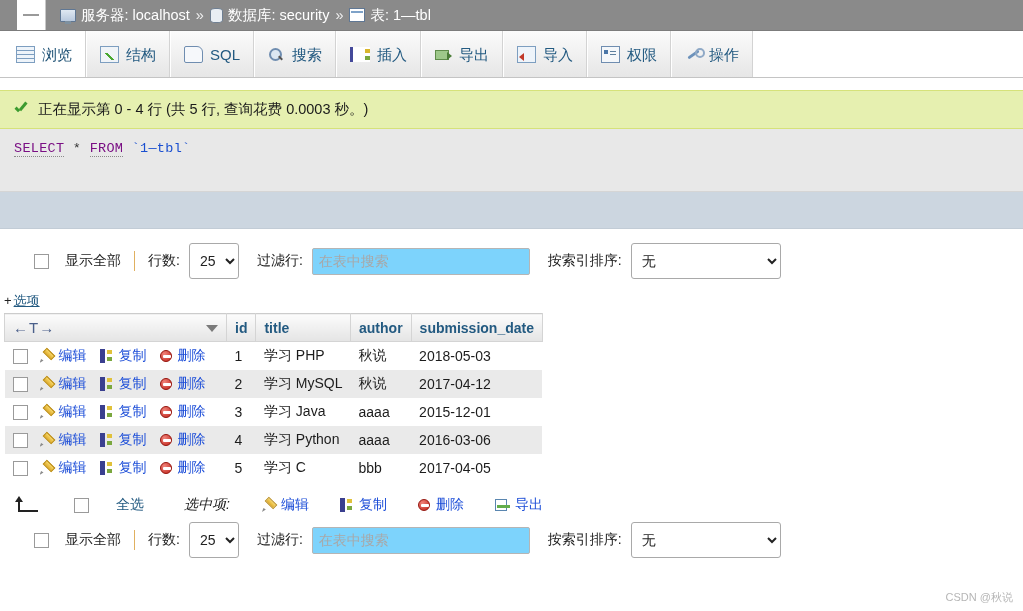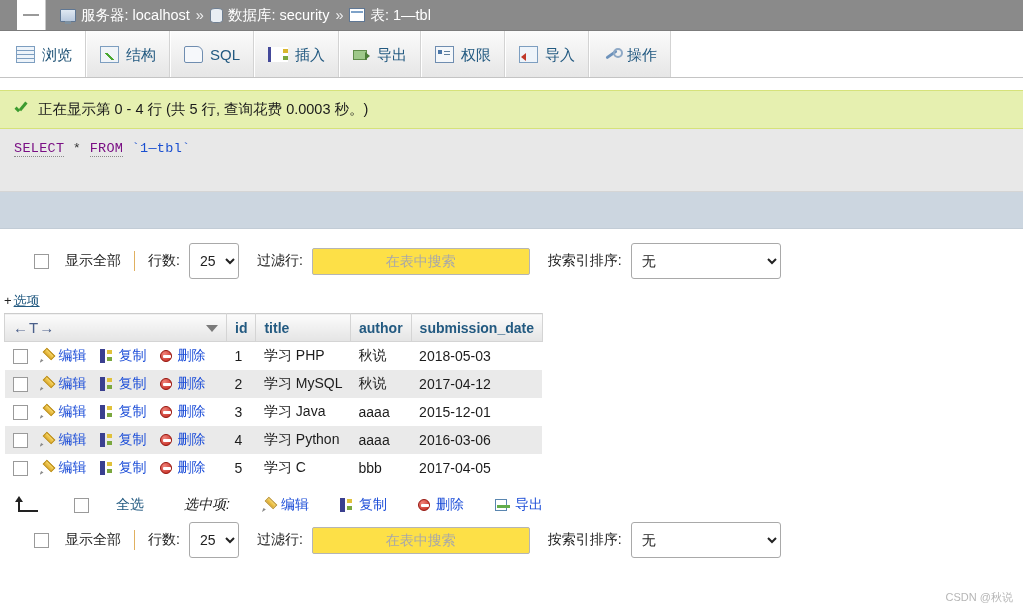--- a/index.html
+++ b/index.html
@@ -306,26 +306,25 @@
     padding: 0 6px;
     color: #222;
     cursor: pointer;
   }
   .ctl-input {
     margin-left: 9px;
     height: 25px;
     width: 204px;
     border: 1px solid #b5b5b5;
     border-radius: 2px;
-    background: #fde047;
+    background: #7dd3fc;
     font-size: 14px;
     font-family: "Liberation Sans", sans-serif;
     padding: 0 6px;
     color: #222;
-    text-align: center;
   }
   .ctl-input::placeholder { color: #a8a8a8; }
   .ctl-gap { width: 18px; flex: none; }
 
   
   .options-link {
     margin: 13px 0 3px 4px;
     font-size: 13px;
     color: #235a81;
   }
@@ -558,34 +557,38 @@
   </div>
   <div class="tab">
     <span class="tab-icon ti-structure"></span>
     <span class="tab-label">结构</span>
   </div>
   <div class="tab">
     <span class="tab-icon ti-sql"></span>
     <span class="tab-label">SQL</span>
   </div>
   <div class="tab">
+    <span class="tab-icon ti-search"></span>
+    <span class="tab-label">搜索</span>
+  </div>
+  <div class="tab">
     <span class="tab-icon ti-insert"></span>
     <span class="tab-label">插入</span>
   </div>
   <div class="tab">
     <span class="tab-icon ti-export"></span>
     <span class="tab-label">导出</span>
   </div>
   <div class="tab">
+    <span class="tab-icon ti-import"></span>
+    <span class="tab-label">导入</span>
+  </div>
+  <div class="tab">
     <span class="tab-icon ti-privileges"></span>
     <span class="tab-label">权限</span>
-  </div>
-  <div class="tab">
-    <span class="tab-icon ti-import"></span>
-    <span class="tab-label">导入</span>
   </div>
   <div class="tab">
     <span class="tab-icon ti-operations"></span>
     <span class="tab-label">操作</span>
   </div>
   <div class="tabs-filler"></div>
 </div>
 
 <div class="notice">
   <span class="check-icon"></span>

